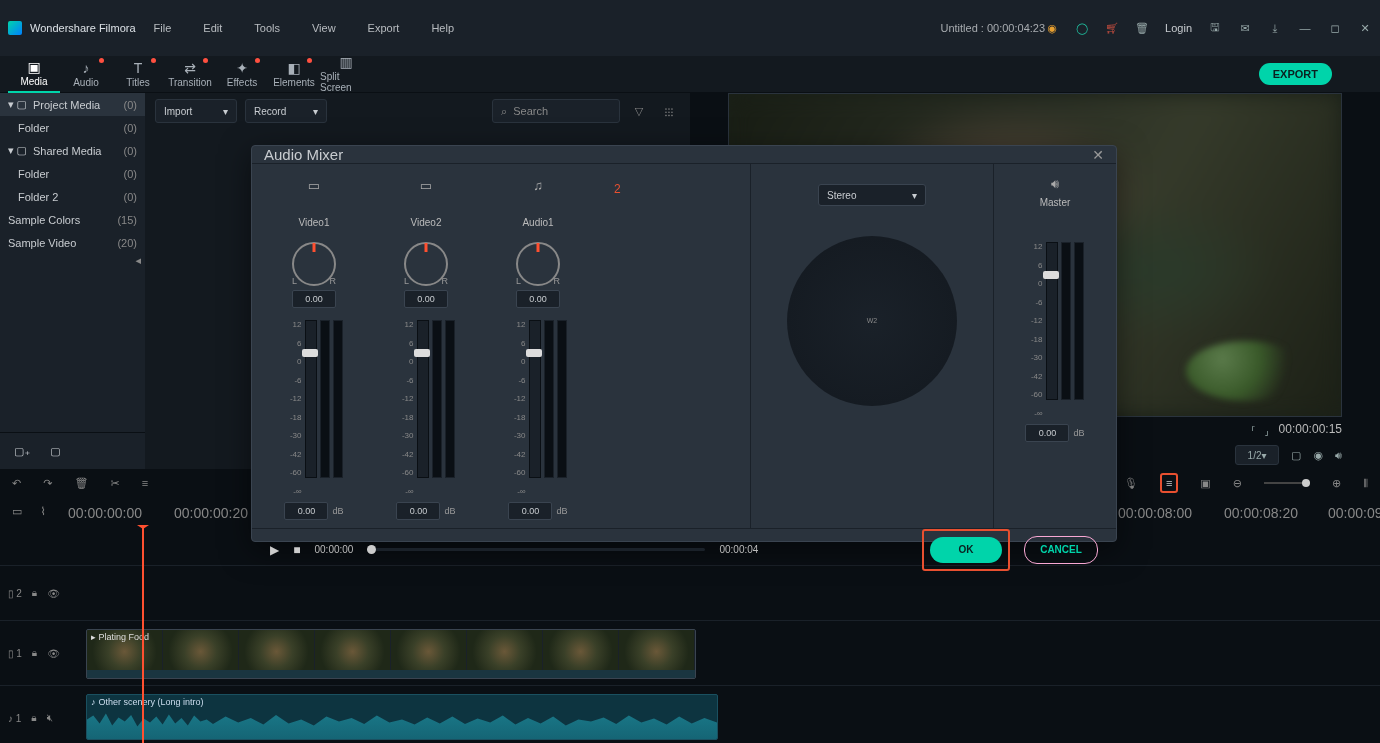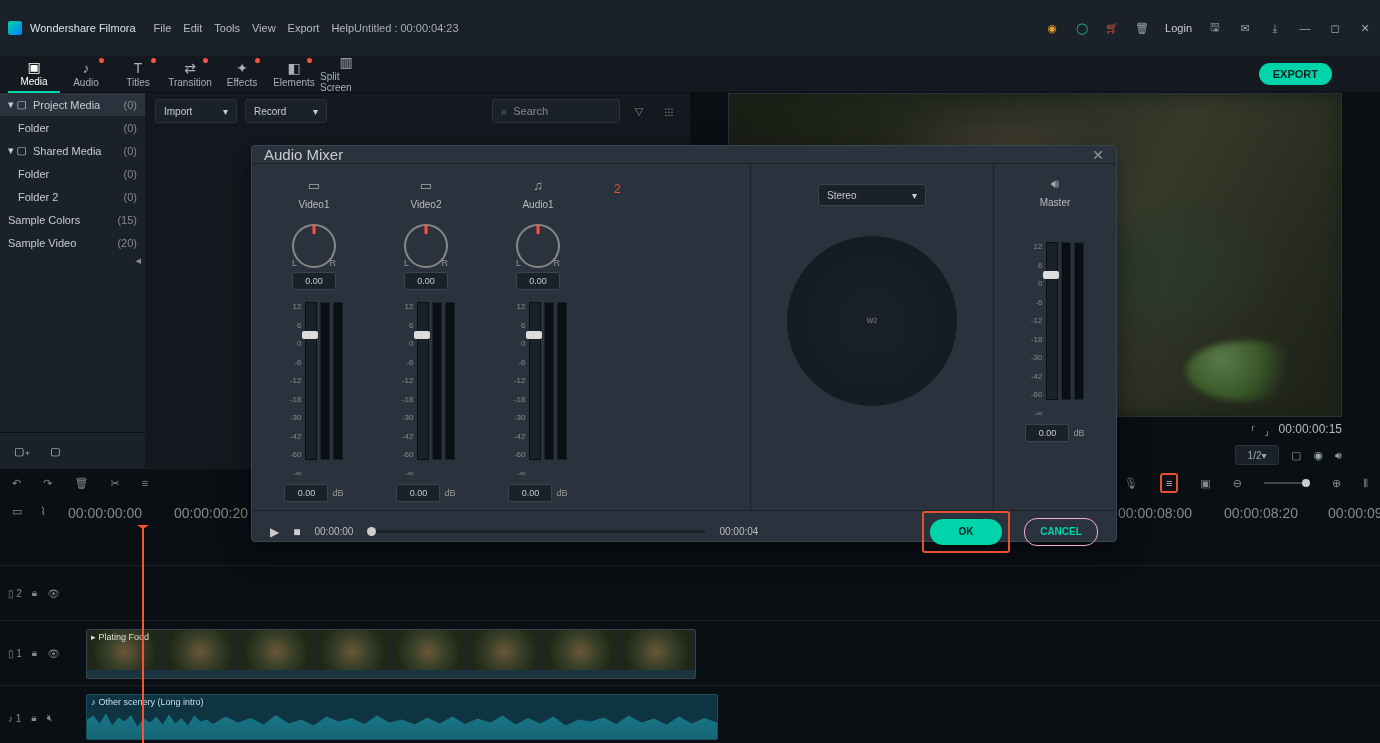--- a/index.html
+++ b/index.html
@@ -1,21 +1,21 @@
 <!DOCTYPE html>
 <html><head>
 <meta charset="utf-8">
 <style>
 html,body{margin:0;padding:0;width:1380px;height:743px;background:#0a0f14;font-family:"Segoe UI",Arial,sans-serif;font-size:11px;color:#c8ccd0;overflow:hidden;user-select:none}
 .titlebar{height:24px;background:#1a2129;display:flex;align-items:center;padding:16px 8px}
 .titlebar .logo{width:14px;height:14px;background:linear-gradient(135deg,#00d4aa,#0080ff);border-radius:2px;margin-right:8px}
 .titlebar .appname{color:#dbe0e5;font-size:11px;margin-right:18px}
-.titlebar .menu{display:flex;gap:12px;color:#b8bcc0}
+.titlebar .menu{display:flex;gap:32px;color:#b8bcc0}
 .titlebar .menu span{cursor:pointer}
-.titlebar .center{flex:1;text-align:left;color:#a8acb0}
+.titlebar .center{flex:1;text-align:right;color:#a8acb0}
 .titlebar .right{display:flex;align-items:center;gap:16px}
 .titlebar .right .icn{width:14px;height:14px;display:flex;align-items:center;justify-content:center;cursor:pointer;color:#9aa}
 .titlebar .right .icn.orange{color:#e8a030}
 .titlebar .right .icn.teal{color:#20c0a0}
 .titlebar .right .icn.red{color:#d05040}
 .toolbar{height:36px;background:#13191f;display:flex;align-items:center;padding:0 8px;border-bottom:1px solid #0a0f14}
 .toolbar .tab{width:52px;height:36px;display:flex;flex-direction:column;align-items:center;justify-content:center;gap:2px;cursor:pointer;position:relative;color:#a8b0b8}
 .toolbar .tab.active{border-bottom:2px solid #00d4aa;color:#fff}
 .toolbar .tab .dot{position:absolute;top:2px;right:8px;width:5px;height:5px;background:#ff5040;border-radius:50%}
 .toolbar .tab .ticon{font-size:14px;line-height:1}
@@ -77,21 +77,21 @@
 
 .modal{position:absolute;left:251px;top:145px;width:864px;height:395px;background:#2a333d;border:1px solid #3a4450;border-radius:4px;z-index:100;box-shadow:0 8px 30px rgba(0,0,0,.5);display:flex;flex-direction:column}
 .modal .mhead{height:26px;display:flex;align-items:center;padding:0 12px;border-bottom:1px solid #1a2129}
 .modal .mhead .mtitle{flex:1;color:#c8ccd0;font-size:15px}
 .modal .mhead .mclose{cursor:pointer;color:#999;font-size:14px}
 .modal .mbody{flex:1;display:flex}
 .mixer-tracks{width:478px;border-right:1px solid #1a2129;display:flex;padding:8px 10px;gap:8px;position:relative}
 .annot2{position:absolute;left:362px;top:18px;color:#e85030;font-size:12px}
 .mtrack{width:104px;display:flex;flex-direction:column;align-items:center}
 .mtrack .micon{margin-top:6px;color:#aaa;font-size:13px}
-.mtrack .mlabel{margin-top:6px;font-size:10px;color:#bbb}
+.mtrack .mlabel{margin-top:24px;font-size:10px;color:#bbb}
 .knob{margin-top:14px;width:40px;height:40px;border:2px solid #888;border-radius:50%;position:relative}
 .knob::after{content:'';position:absolute;top:-1px;left:50%;transform:translateX(-50%);width:3px;height:9px;background:#ff5030}
 .knob-lr{display:flex;justify-content:space-between;width:44px;font-size:9px;color:#999;margin-top:-10px}
 .knob-val{margin-top:4px;background:#1a2129;border:1px solid #3a4450;width:42px;height:16px;display:flex;align-items:center;justify-content:center;font-size:9px;border-radius:2px}
 .fader-wrap{margin-top:12px;display:flex;gap:3px;align-items:flex-start}
 .fader-scale{display:flex;flex-direction:column;font-size:8px;color:#888;gap:9.5px;text-align:right;width:16px}
 .fader{width:10px;height:156px;background:#1a2129;border:1px solid #0a0f14;position:relative}
 .fader .fhandle{position:absolute;top:28px;left:-4px;width:16px;height:8px;background:#ddd;border-radius:2px;cursor:pointer}
 .meter{width:8px;height:156px;background:#0a0f14;border:1px solid #1a2129}
 .fader-val{margin-top:6px;display:flex;gap:4px;align-items:center}

